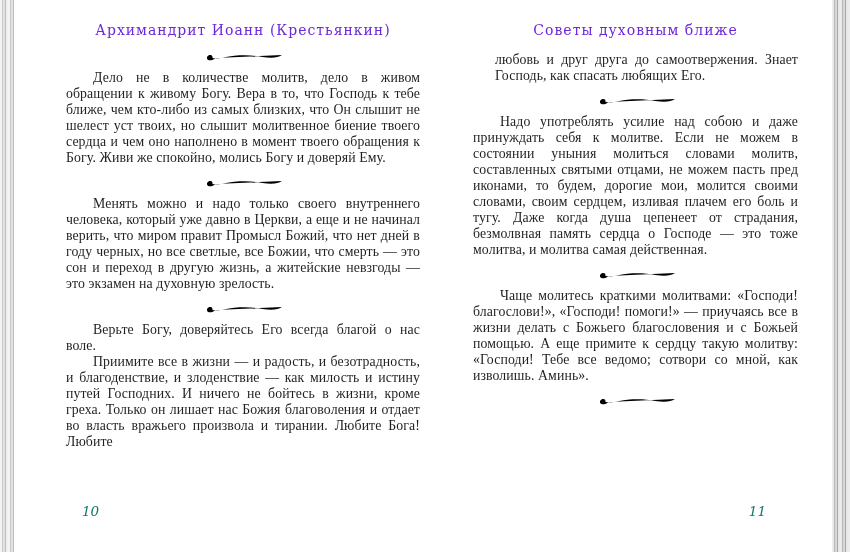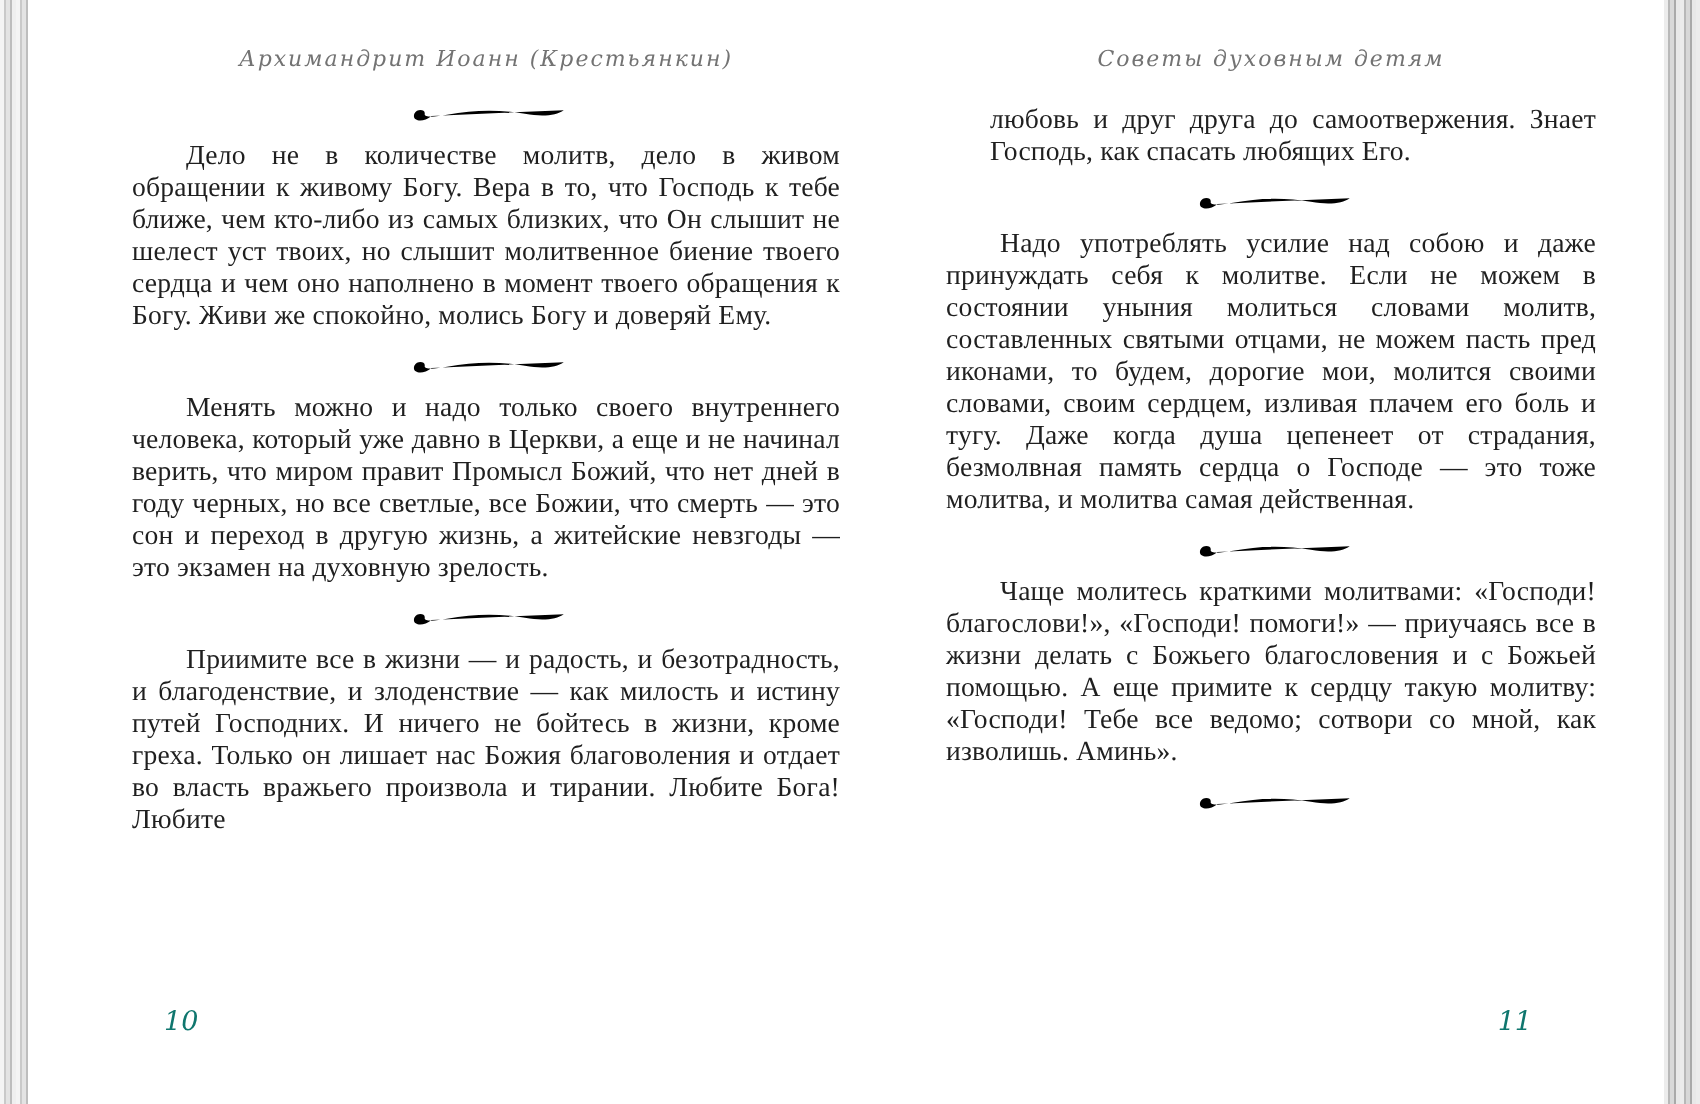--- a/index.html
+++ b/index.html
@@ -18,24 +18,23 @@
     right:0;width:18px;
     background:repeating-linear-gradient(90deg,
       #ececec 0 2px,#b8b8b8 2px 3px,#d8d8d8 3px 5px,#a9a9a9 5px 6px,#e8e8e8 6px 8px);
   }
   .page{position:absolute;top:20px;}
   .page.left-page{left:66px;width:354px;height:512px;}
   .page.right-page{left:473px;width:325px;height:512px;}
   .running-head{
     text-align:center;
     font-family:"DejaVu Serif", serif;
-    font-style:italic;
-    font-size:11px;line-height:20px;
+    font-size:14px;line-height:20px;
     letter-spacing:1px;
-    color:#737373;
+    color:#6d28d9;
   }
   .flourish{ text-align:center; margin:9px 0 7px; height:14px; }
   .flourish svg{ display:inline-block; width:96px; height:14px; }
   .section{ margin:0; }
   .section p.para{
     margin:0;
     font-size:13.8px;
     line-height:16px;
     text-align:justify;
     text-indent:27px;
@@ -83,27 +82,28 @@
     </div>
     <div class="section">
         <p class="para">Менять можно и надо только своего внутреннего человека, который уже давно в Церкви, а еще и не начинал верить, что миром правит Промысл Божий, что нет дней в году черных, но все светлые, все Божии, что смерть — это сон и переход в другую жизнь, а житейские невзгоды — это экзамен на духовную зрелость.</p>
       </div>
     <div class="flourish">
       <svg viewBox="0 0 110 18">
           <use href="#flourish-path"></use>
         </svg>
     </div>
     <div class="section">
+        <p class="para">Верьте Богу, доверяйтесь Его всегда благой о нас воле.</p>
         <p class="para">Приимите все в жизни — и радость, и безотрадность, и благоденствие, и злоденствие — как милость и истину путей Господних. И ничего не бойтесь в жизни, кроме греха. Только он лишает нас Божия благоволения и отдает во власть вражьего произвола и тирании. Любите Бога! Любите</p>
       </div>
     <div class="pagenum">10</div>
   </div>
 
   <div class="page right-page">
-    <div class="running-head">Советы духовным детям</div>
+    <div class="running-head">Советы духовным ближе</div>
     <div class="section continuation">
         <p class="para">любовь и друг друга до самоотвержения. Знает Господь, как спасать любящих Его.</p>
       </div>
     <div class="flourish">
       <svg viewBox="0 0 110 18">
           <use href="#flourish-path"></use>
         </svg>
     </div>
     <div class="section">
         <p class="para">Надо употреблять усилие над собою и даже принуждать себя к молитве. Если не можем в состоянии уныния молиться словами молитв, составленных святыми отцами, не можем пасть пред иконами, то будем, дорогие мои, молится своими словами, своим сердцем, изливая плачем его боль и тугу. Даже когда душа цепенеет от страдания, безмолвная память сердца о Господе — это тоже молитва, и молитва самая действенная.</p>

